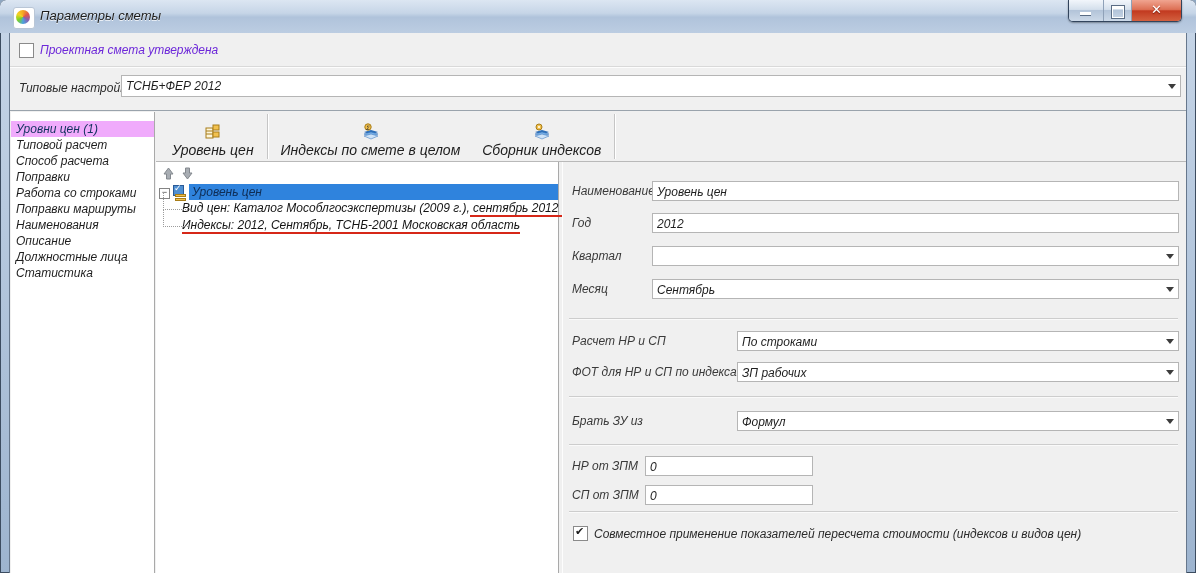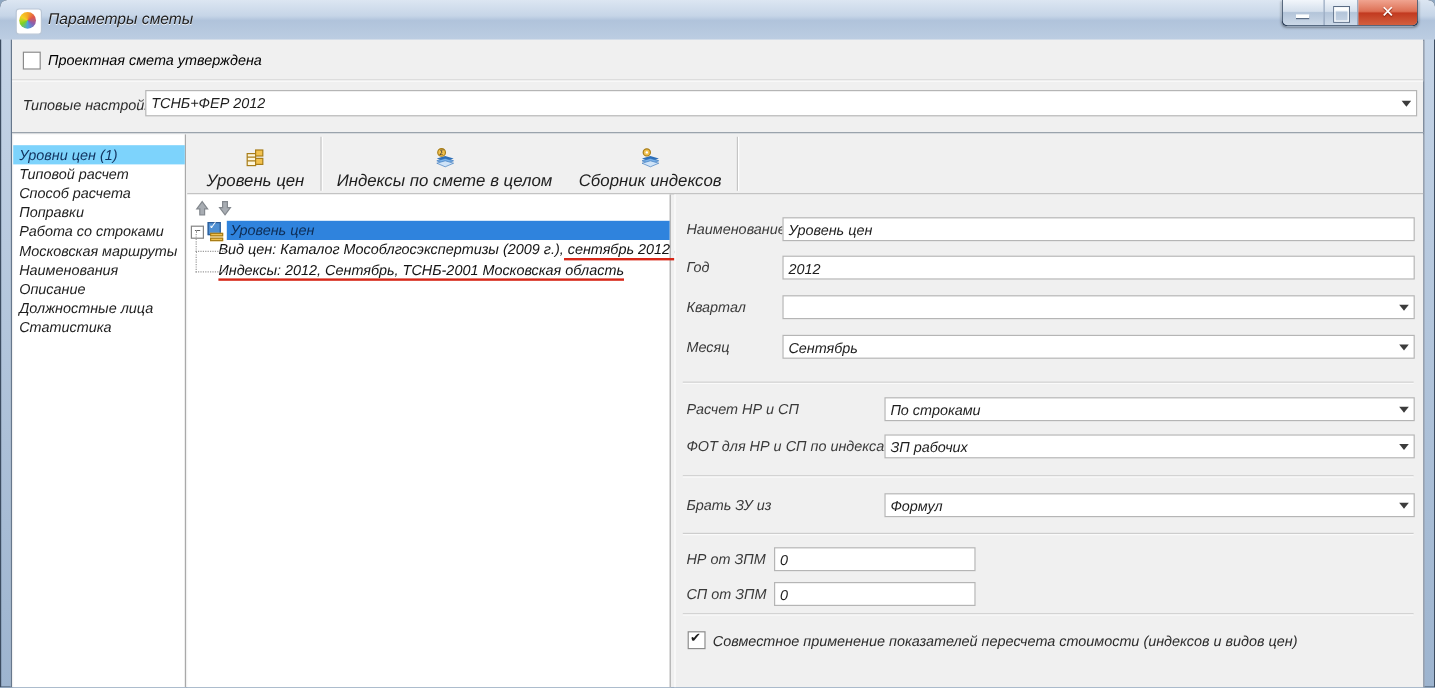--- a/index.html
+++ b/index.html
@@ -40,34 +40,34 @@
   .content{position:absolute;left:9px;right:9px;top:33px;bottom:0;background:#f0f0f0;
     border-left:1px solid #66778c;border-right:1px solid #66778c;}
   
   .row-approved{position:absolute;left:0;right:0;top:0;height:33px;
     border-bottom:1px solid #d9d9d9;box-shadow:0 1px 0 #fdfdfd;}
   .row-template{position:absolute;left:0;right:0;top:34px;height:43px;
     border-bottom:1px solid #c9ced4;}
   .cbx{width:13px;height:13px;background:#fff;border:1px solid #8a8a8a;position:absolute;}
   .cbx.checked::after{content:"✔";position:absolute;left:1px;top:-2px;font-size:11px;color:#1c1c1c;}
   .row-approved .cbx{left:9px;top:10px;}
-  .row-approved .lbl{position:absolute;left:30px;top:10px;font-size:12px;color:#000000;}
+  .row-approved .lbl{position:absolute;left:30px;top:10px;font-size:12px;color:#6d28d9;}
   .row-template .lbl{position:absolute;left:9px;top:14px;font-size:12px;color:#2b2b2b;}
   .row-template .combo{position:absolute;left:111px;right:5px;top:8px;height:22px;}
   
   .input,.combo{background:#fff;border:1px solid #b5b5b5;font-size:12px;color:#1e1e1e;
     line-height:18px;padding:1px 4px;box-sizing:border-box;position:absolute;height:20px;}
   .combo .arr{position:absolute;right:4px;top:7px;width:0;height:0;
     border-left:4px solid transparent;border-right:4px solid transparent;border-top:5px solid #3c3c3c;}
   
   .main{position:absolute;left:0;right:0;top:77px;bottom:0;border-top:1px solid #9aa3ac;}
   .listbox{position:absolute;left:1px;top:1px;bottom:0;width:144px;background:#fff;
     border-right:1px solid #a9a9a9;padding-top:9px;box-sizing:border-box;}
   .lb-item{height:16px;line-height:16px;font-size:12px;color:#1e1e1e;padding-left:5px;cursor:default;}
-  .lb-item.sel{background:#7dd3fc;color:#12325e;}
+  .lb-item.sel{background:#f0abfc;color:#12325e;}
   .toolbar{position:absolute;left:146px;right:0;top:1px;height:49px;background:#f0f0f0;
     border-bottom:1px solid #b9b9b9;display:flex;align-items:stretch;}
   .tbtn{display:flex;flex-direction:column;align-items:center;justify-content:flex-end;
     padding:4px 11px 3px;font-size:14px;color:#1e1e1e;cursor:pointer;}
   .tbtn .ic{width:17px;height:17px;margin-bottom:2px;}
   .tsep{width:1px;background:#c5c5c5;margin:2px 2px;box-shadow:1px 0 0 #fff;}
   
   .tree-panel{position:absolute;left:146px;top:51px;bottom:0;width:403px;background:#fff;
     border-right:1px solid #a9a9a9;box-sizing:border-box;}
   .tree-arrows{position:absolute;left:5px;top:4px;display:flex;gap:4px;}
@@ -145,21 +145,21 @@
     </div>
 
     <div class="main">
 
       <div class="listbox">
         <div class="lb-item sel">Уровни цен (1)</div>
         <div class="lb-item">Типовой расчет</div>
         <div class="lb-item">Способ расчета</div>
         <div class="lb-item">Поправки</div>
         <div class="lb-item">Работа со строками</div>
-        <div class="lb-item">Московская маршруты</div>
+        <div class="lb-item">Поправки маршруты</div>
         <div class="lb-item">Наименования</div>
         <div class="lb-item">Описание</div>
         <div class="lb-item">Должностные лица</div>
         <div class="lb-item">Статистика</div>
       </div>
 
       <div class="toolbar">
         <div class="tbtn" style="margin-left:5px">
           <span class="ic">
             <svg width="17" height="17">

